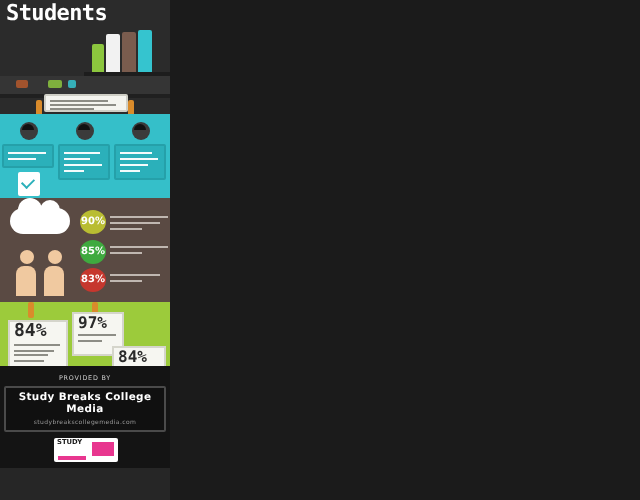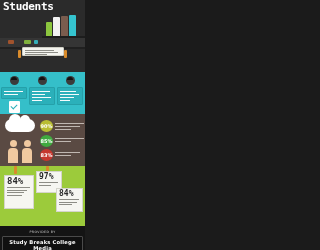--- a/index.html
+++ b/index.html
@@ -6,21 +6,21 @@
   body{
     width:85px;height:250px;
     background:#1b1b1b;
     font-family:"DejaVu Sans", sans-serif;
     overflow:hidden;
     position:relative;
   }
   .page{position:relative;width:85px;height:250px;overflow:hidden;background:#262626;}
 
   
-  .header{position:relative;height:72px;background:#2b2b2b;overflow:hidden;}
+  .header{position:relative;height:57px;background:#2b2b2b;overflow:hidden;}
   .title{
     position:absolute;left:3px;top:2px;z-index:5;
     color:#ffffff;font-weight:bold;line-height:10px;
     font-family:"DejaVu Sans Mono", monospace;
     letter-spacing:-0.3px;
   }
   .title .l1{display:block;font-size:11px;}
   .title .l2{display:block;font-size:11px;}
 
   .shelf{position:absolute;left:44px;top:14px;width:41px;height:22px;}
@@ -100,21 +100,21 @@
     font-family:"DejaVu Sans", sans-serif;
   }
   .bub-y{background:#b9bd32;}
   .bub-g{background:#3faa3f;}
   .bub-r{background:#c6372e;}
   .slines{position:absolute;left:15px;top:1px;width:29px;}
   .sl{display:block;height:1.5px;background:#d9d2cd;margin:1.5px 0;opacity:.8;}
   .sl.f{width:100%;} .sl.m{width:85%;} .sl.s{width:55%;}
 
   
-  .green{position:relative;height:60px;background:#9ccb3b;overflow:hidden;}
+  .green{position:relative;height:32px;background:#9ccb3b;overflow:hidden;}
   .gclip1{position:absolute;left:14px;top:0px;width:3px;height:8px;background:#d98b2b;border-radius:1px;}
   .gclip2{position:absolute;left:46px;top:0px;width:3px;height:8px;background:#d98b2b;border-radius:1px;}
   .card{
     position:absolute;background:#f6f6f1;border:1px solid #d5d5cb;
     box-sizing:border-box;padding:1px 2px;overflow:hidden;
   }
   .card .big{
     display:block;font-family:"DejaVu Sans Mono", monospace;
     font-weight:bold;color:#2a2a2a;line-height:1;
   }

